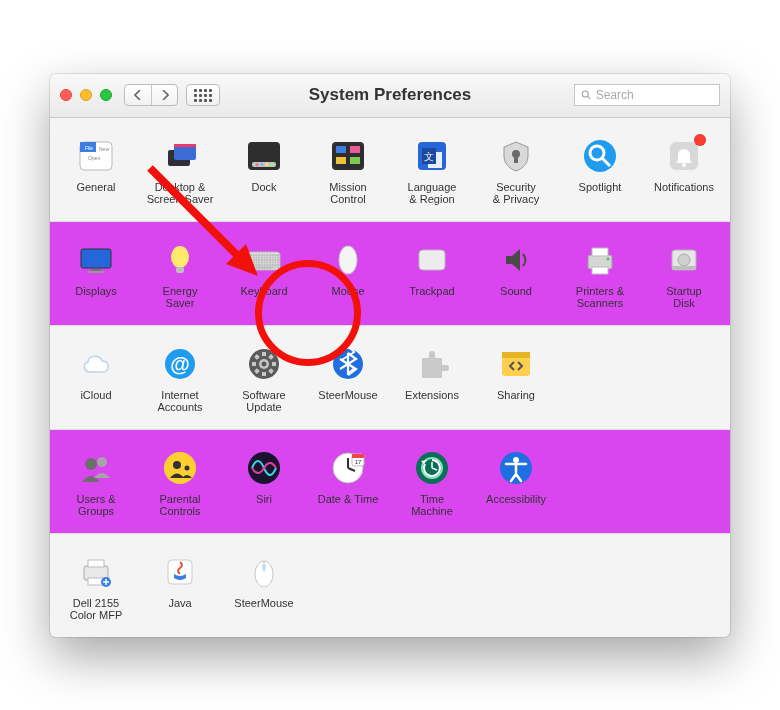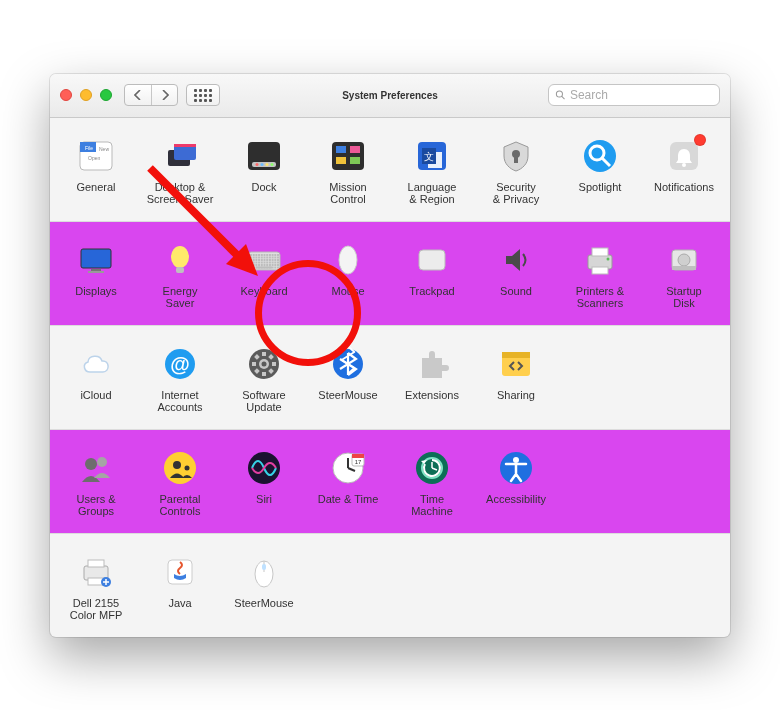--- a/index.html
+++ b/index.html
@@ -46,27 +46,27 @@
     margin-left:8px;
     width:34px; height:22px;
     border:1px solid #bcbcbc; border-radius:4px;
     background:linear-gradient(#fff,#f1f1f1);
     display:flex; align-items:center; justify-content:center;
   }
   .dots { display:grid; grid-template-columns:repeat(4,3px); grid-auto-rows:3px; gap:2px; }
   .dots span{ background:#555; width:3px; height:3px; border-radius:1px;}
   .title {
     position:absolute; left:0; right:0; text-align:center;
-    font-size:10px; font-weight:600; color:#333; pointer-events:none;
+    font-size:17px; font-weight:600; color:#333; pointer-events:none;
   }
   .search {
     margin-left:auto;
     display:flex; align-items:center;
-    width:172px; height:22px;
-    border:1px solid #c5c5c5; border-radius:6px;
+    width:146px; height:22px;
+    border:1px solid #c5c5c5; border-radius:0;
     background:#fff; padding:0 6px; gap:4px;
   }
   .search svg{ width:12px; height:12px; fill:#888;}
   .search input{
     border:none; outline:none; font-size:12px; width:100%; background:transparent;
     color:#333;
   }
   .search input::placeholder{ color:#aaa; }
   
   .row {

